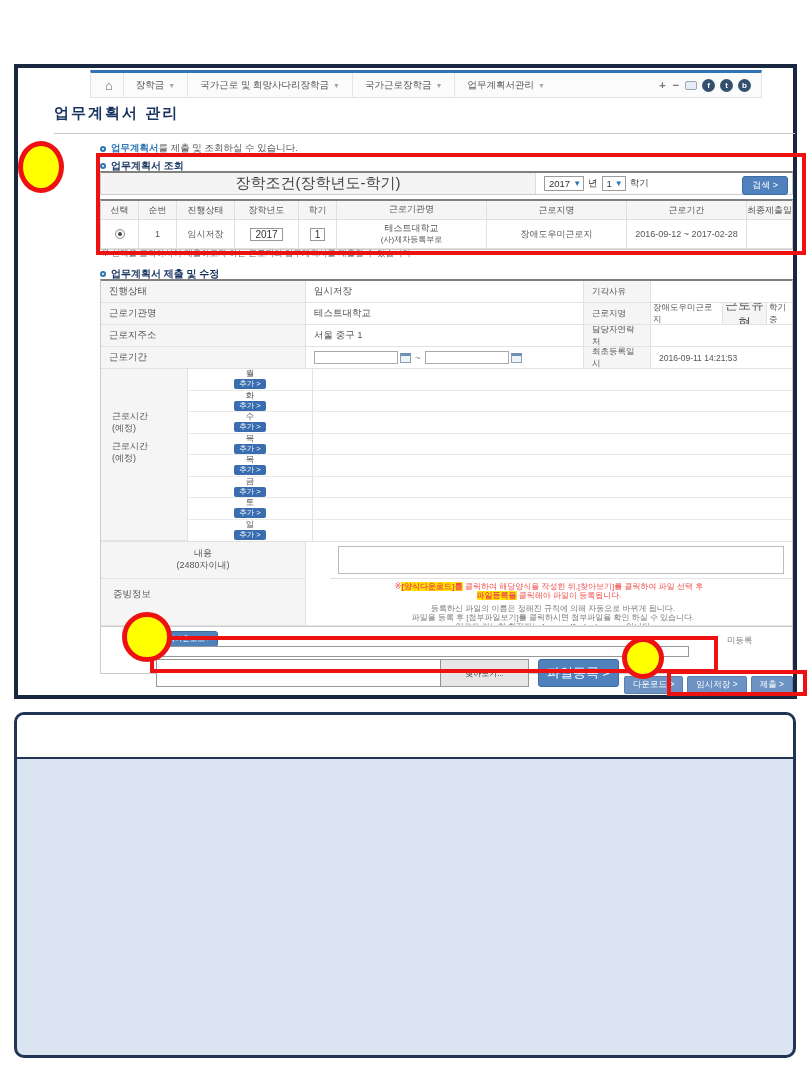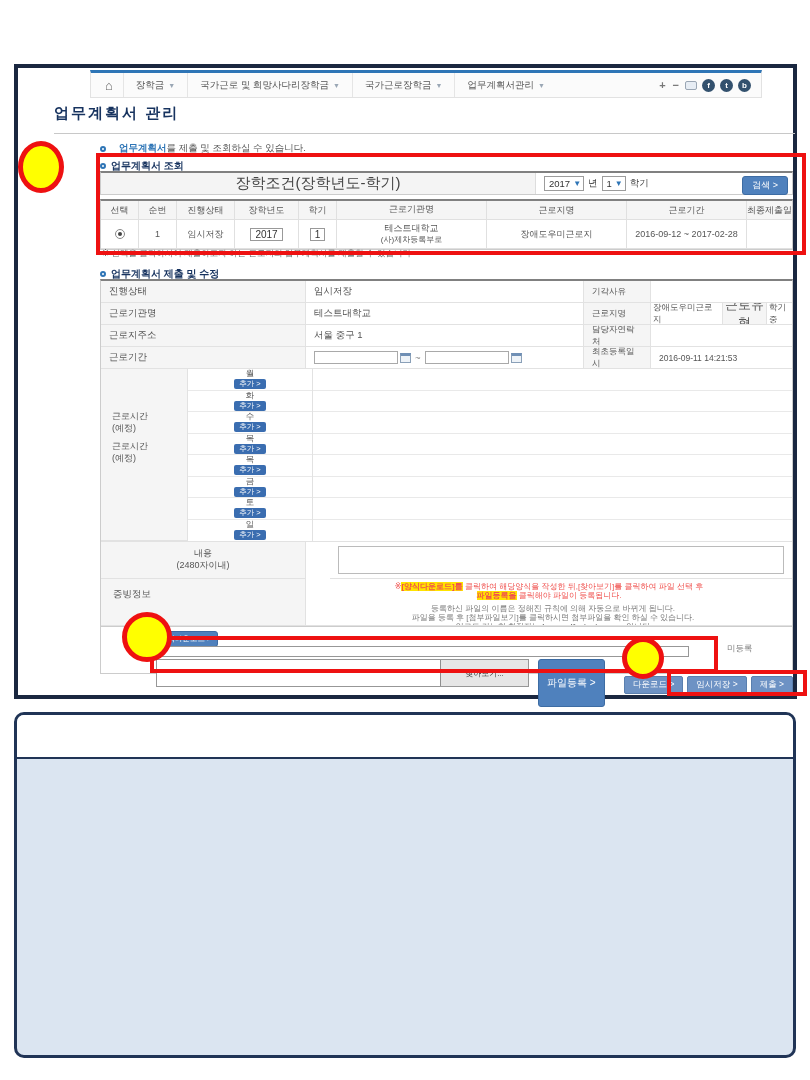--- a/index.html
+++ b/index.html
@@ -23,21 +23,21 @@
   .print-ic { width:12px; height:9px; border:1px solid #9aa6b4; background:#e7edf4; border-radius:2px; display:inline-block; }
   .sns { width:13px; height:13px; border-radius:50%; background:#33516e; color:#fff;
     font-size:8px; display:flex; align-items:center; justify-content:center; font-weight:bold; }
 
   
   .pg-title { position:absolute; left:36px; top:36px; width:741px; padding-bottom:10px;
     border-bottom:1px solid #c8c8c8; font-size:15px; font-weight:bold; color:#17335f; letter-spacing:2px; }
   .notice { position:absolute; left:82px; top:74px; font-size:9.5px; color:#555;
     display:flex; align-items:center; gap:5px; }
   .bullet { width:6px; height:6px; border:2px solid #2e75b6; border-radius:50%; display:inline-block; flex:none; }
-  .hl-blue { color:#2e75b6; font-weight:bold;margin-left:8px; }
+  .hl-blue { color:#2e75b6; font-weight:bold; }
   .sec-title { position:absolute; left:82px; font-size:10px; font-weight:bold; color:#17335f;
     display:flex; align-items:center; gap:5px; }
 
   
   .searchbox { position:absolute; left:82px; top:103px; width:693px; height:24px;
     border:1px solid #ccc; border-top:2px solid #808080; display:flex; align-items:stretch; background:#fff; }
   .search-label { width:435px; background:#f4f4f4; border-right:1px solid #ddd;
     display:flex; align-items:center; justify-content:center; font-size:15px; color:#444; }
   .search-val { display:flex; align-items:center; gap:4px; padding-left:8px; font-size:9.5px; }
   .sel { border:1px solid #9c9c9c; background:#fff; padding:1px 2px 1px 4px; font-size:9.5px;
@@ -111,22 +111,22 @@
   .hl-yel { background:#ffe400; font-weight:bold; }
   .gray-line { color:#7a7a7a; padding-left:8px; white-space:nowrap; }
   .evi-bottom { height:47px; border-top:1px solid #ccc; position:relative; background:#fff; }
   .formdl-btn { position:absolute; left:52px; top:4px; font-size:7.5px; padding:2px 6px; }
   .file-display { position:absolute; left:55px; top:19px; width:533px; height:11px;
     border:1px solid #979797; background:#fff; }
   .file-input { position:absolute; left:55px; top:32px; width:373px; height:28px;
     border:1px solid #979797; background:#fff; display:flex; }
   .browse-btn { margin-left:auto; width:88px; background:#e6e6e6; border-left:1px solid #8f8f8f;
     font-size:8px; color:#333; display:flex; align-items:center; justify-content:center; }
-  .filereg-btn { position:absolute; left:437px; top:32px; font-size:10px; padding:16px 8px; }
-  .unreg { position:absolute; left:626px; top:16px; font-size:8.5px; color:#777; }
+  .filereg-btn { position:absolute; left:437px; top:32px; font-size:13px; padding:4px 8px; }
+  .unreg { position:absolute; left:626px; top:8px; font-size:8.5px; color:#777; }
 
   
   .footer-btns { position:absolute; left:82px; top:608px; width:693px; display:flex;
     justify-content:flex-end; gap:4px; }
   .fbtn { background:#6d92c4; color:#fff; font-size:8.5px; padding:2px 8px; border-radius:2px;
     border:1px solid #5a7fae; }
 
   
   .ann-rect { position:absolute; border:4px solid #ee1111; z-index:40; pointer-events:none; }
   .ann-circle { position:absolute; background:#ffff00; border:5px solid #ee1111;

